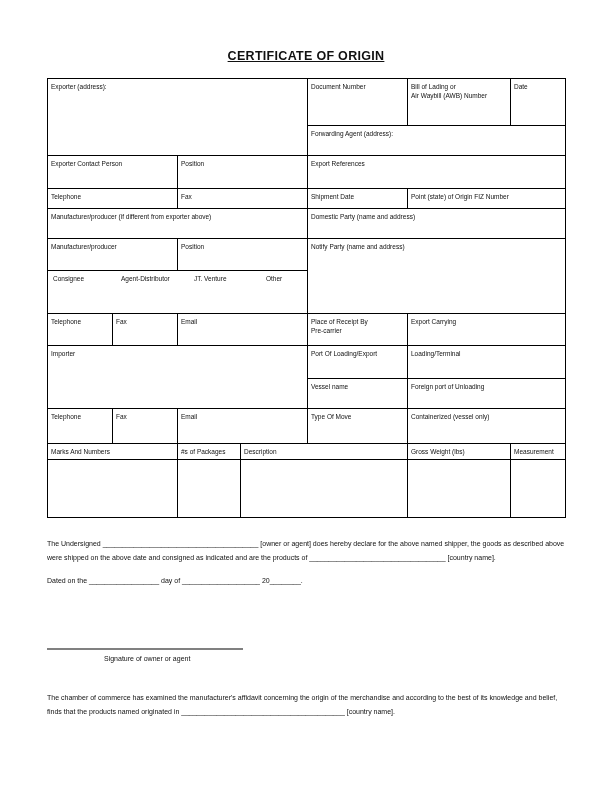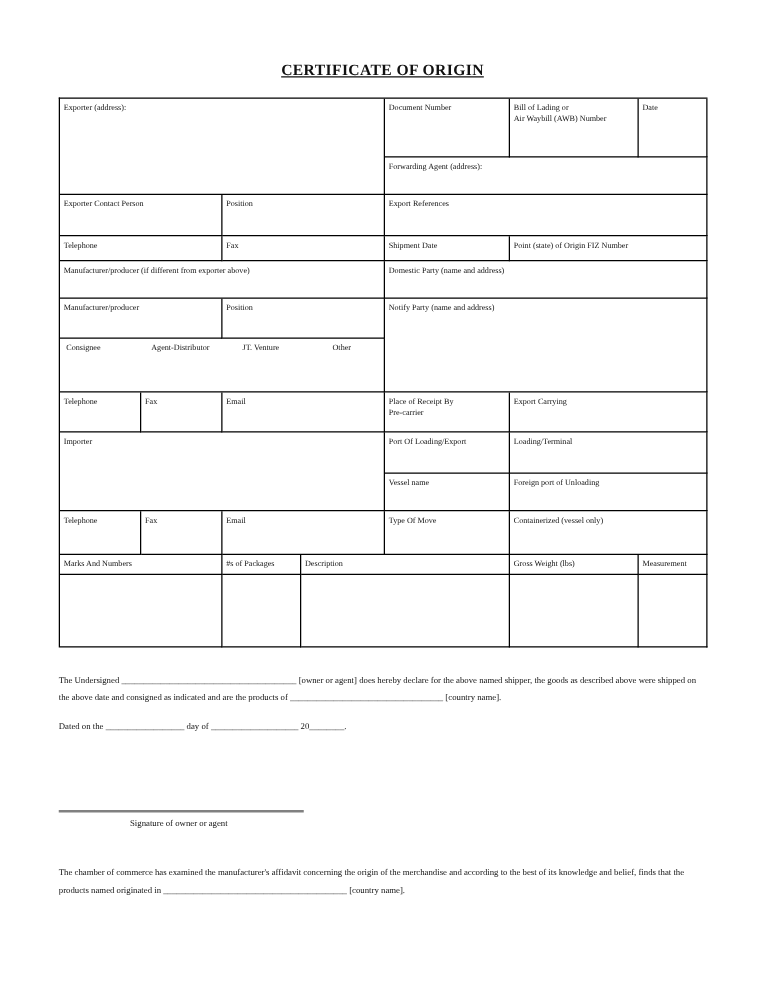--- a/index.html
+++ b/index.html
@@ -1,19 +1,19 @@
 <!DOCTYPE html>
 <html><head>
 <meta charset="utf-8">
 <style>
   html,body { margin:0; padding:0; background:#e8e8e8; }
   .page {
     position:relative; width:612px; height:792px; margin:0 auto;
     background:#ffffff; color:#111111;
-    font-family:Liberation Serif, serif;
+    font-family:Liberation Sans, sans-serif;
     overflow:hidden;
   }
   .title {
     position:absolute; top:49px; left:0; width:100%; margin:0;
     text-align:center; font-size:12.5px; font-weight:bold;
     text-decoration:underline; letter-spacing:0.3px;
   }
   .form-table {
     position:absolute; left:47px; top:78px;
     display:grid;

